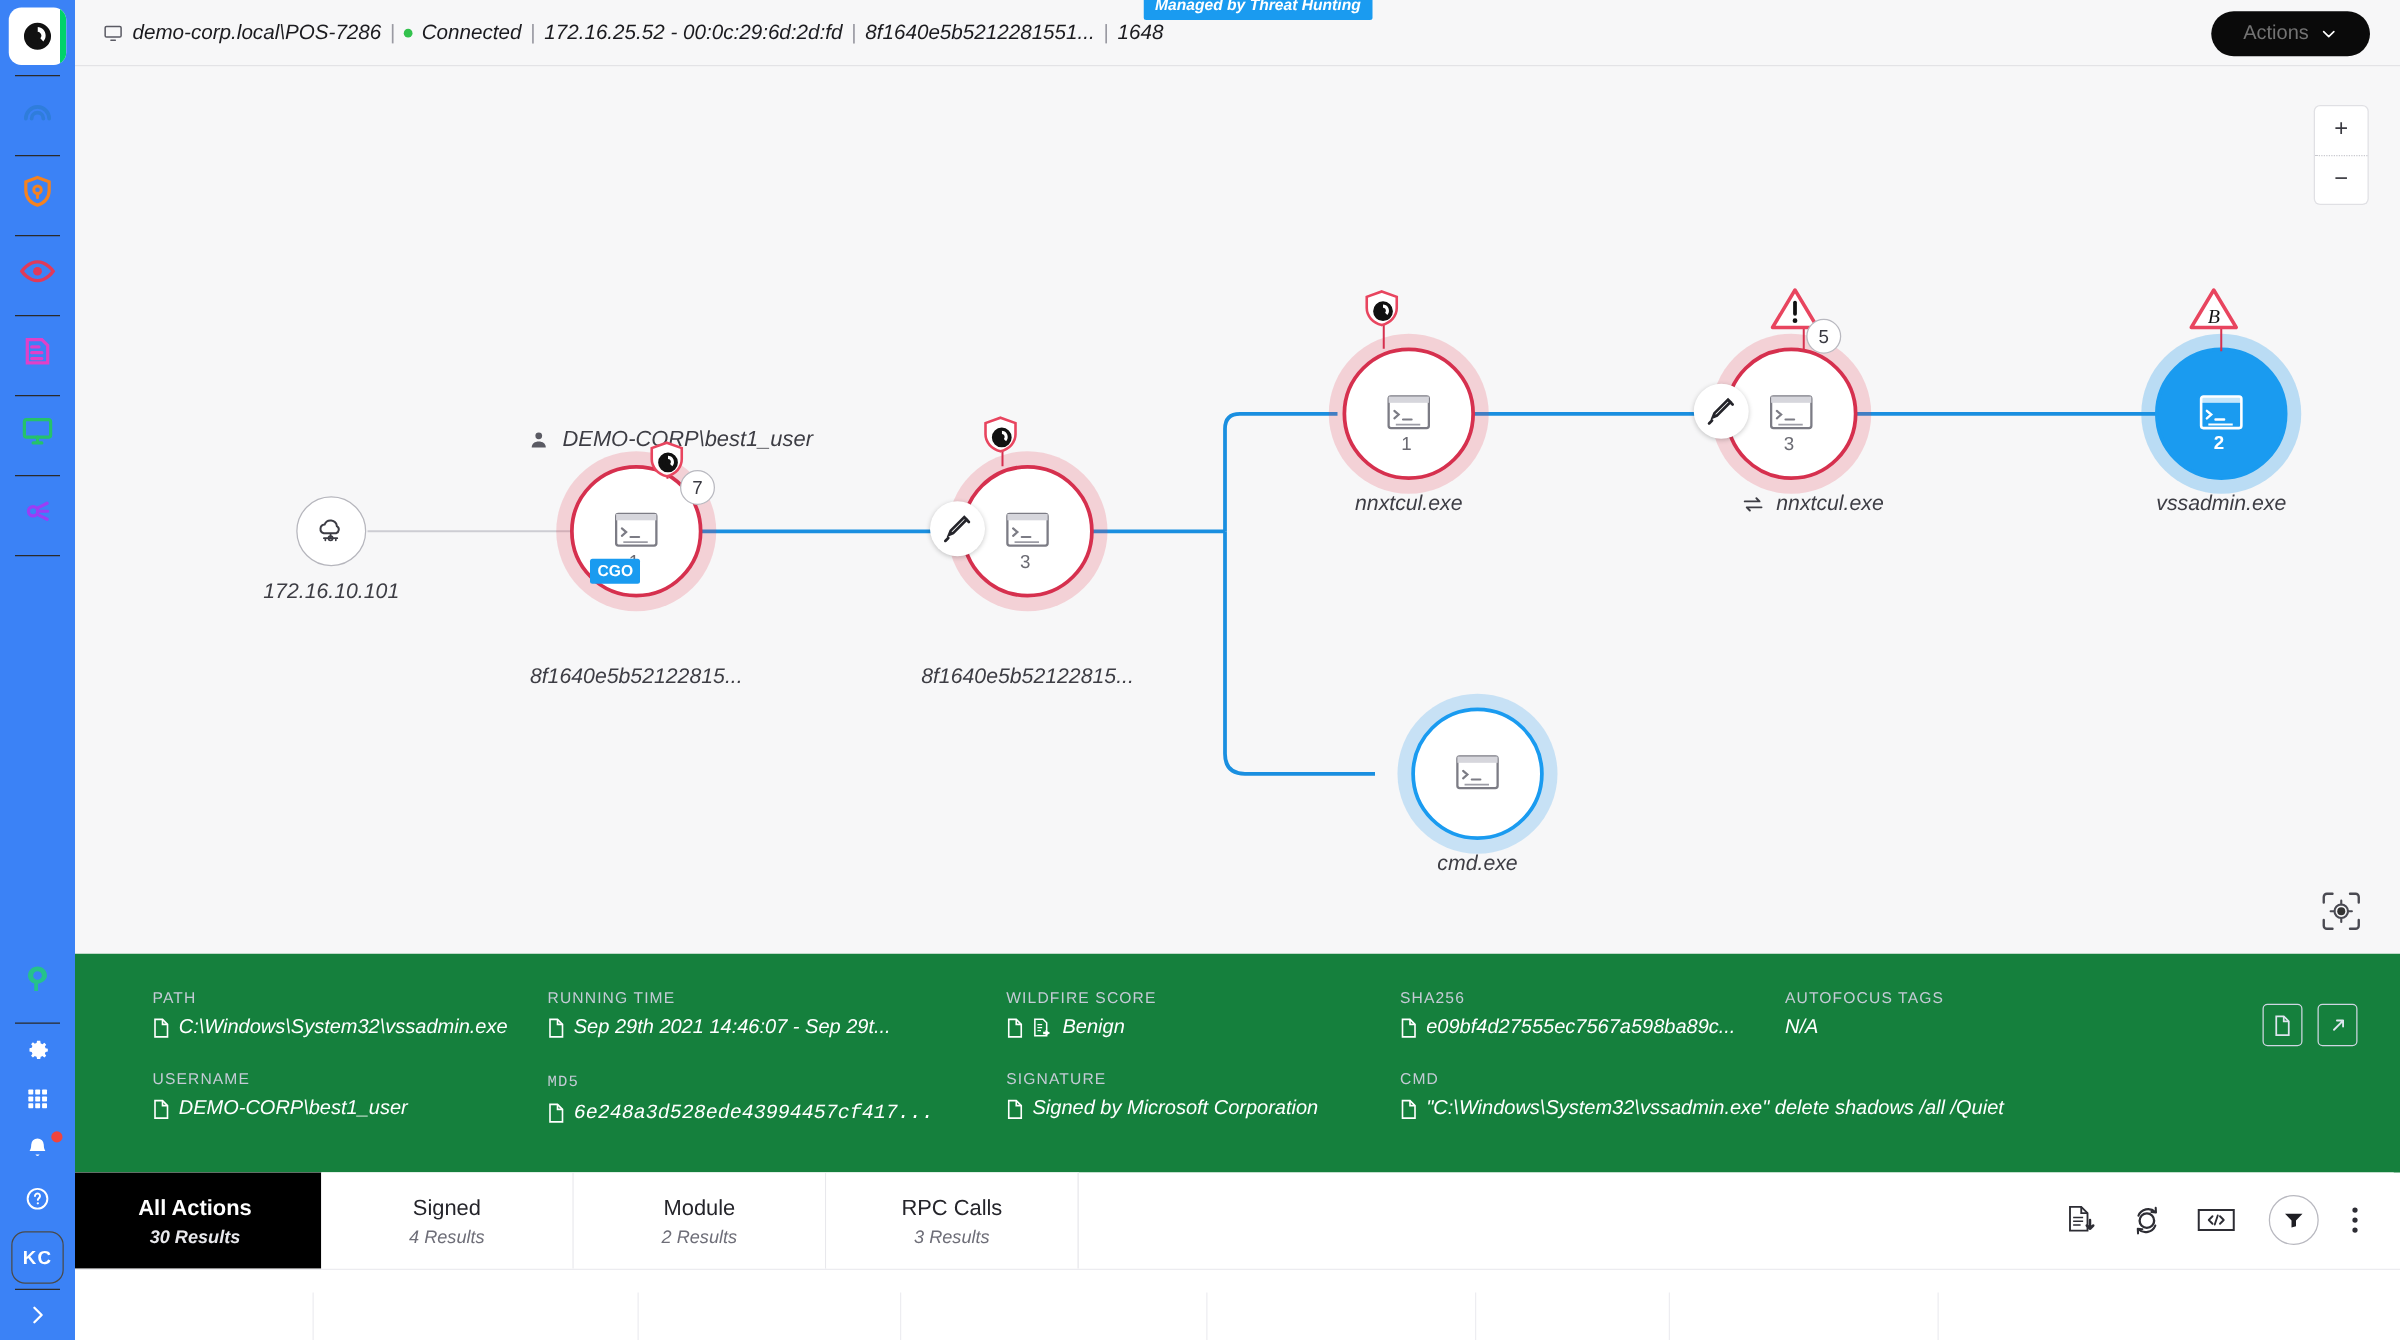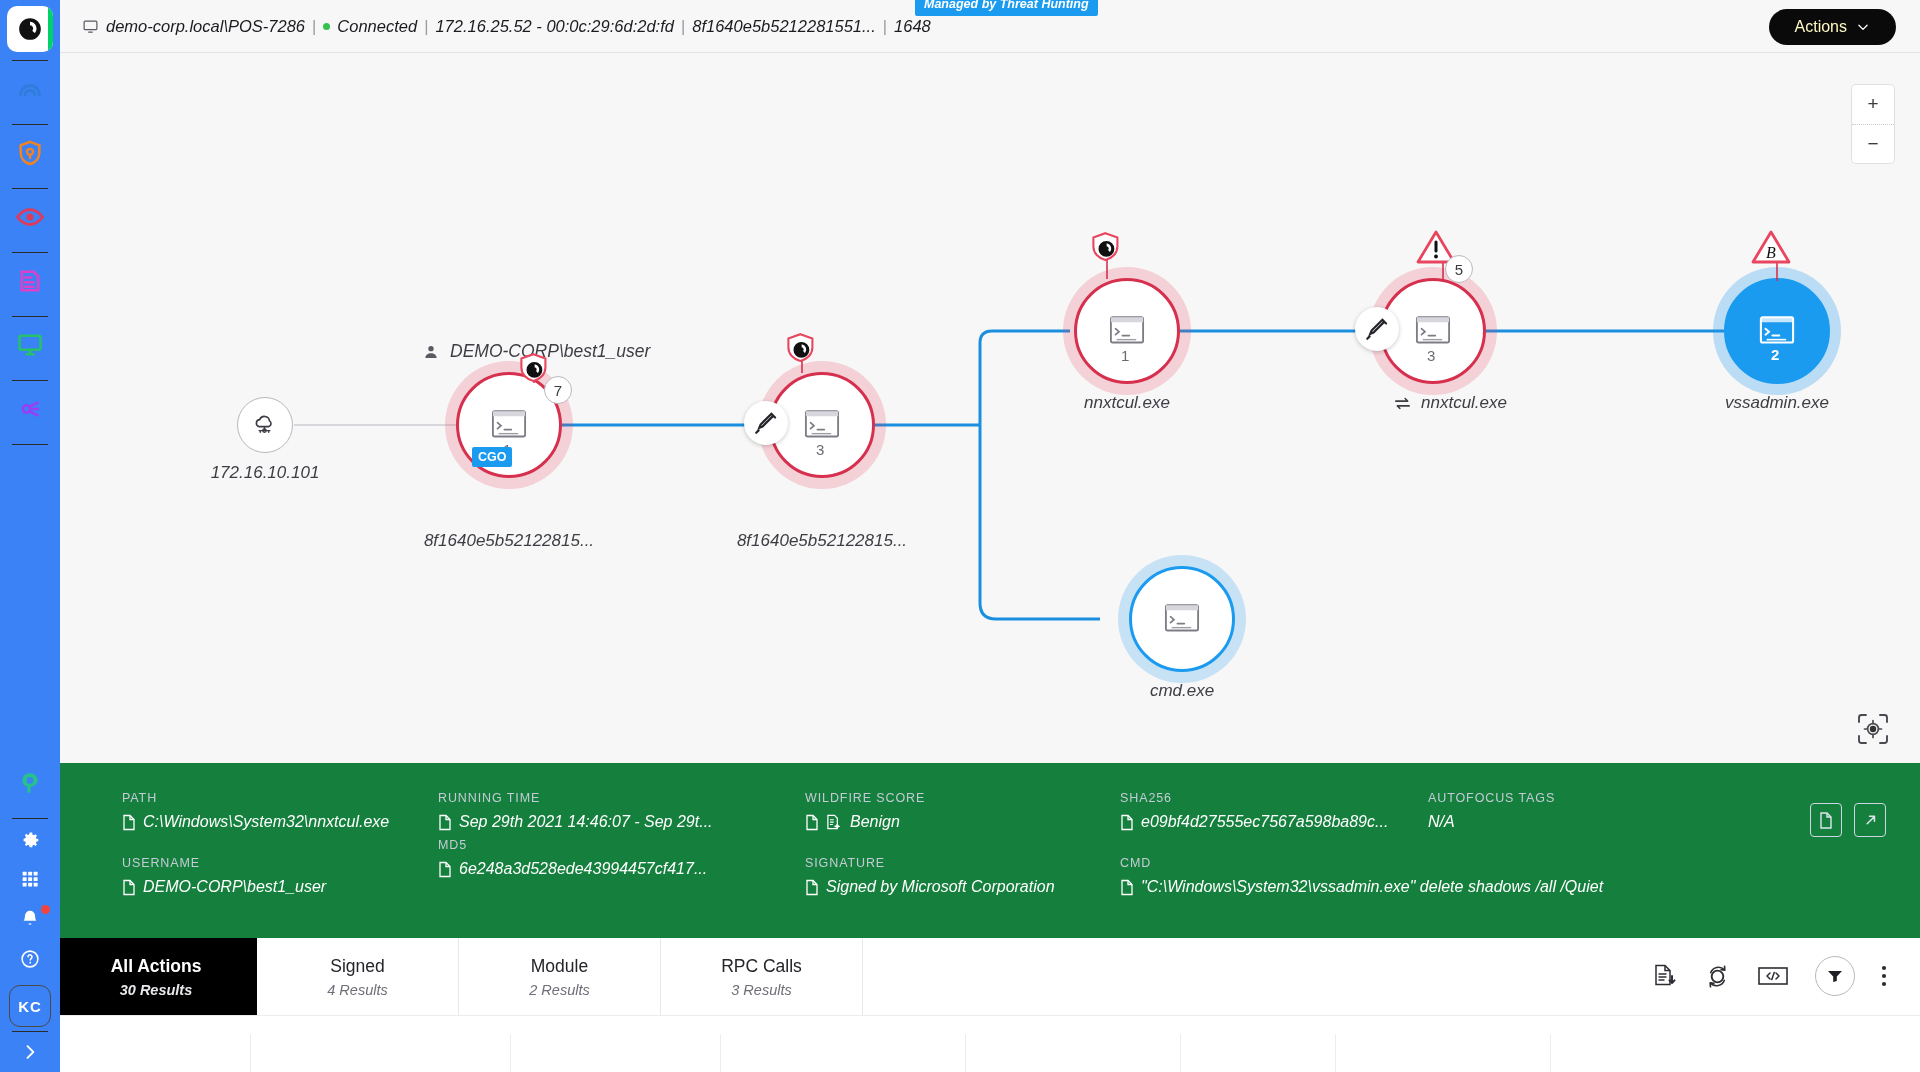--- a/index.html
+++ b/index.html
@@ -52,21 +52,21 @@
   }
   .crumb .sep{ color:#9a9aa2; font-style:normal; }
   .dot-green{ width:7px;height:7px;border-radius:50%;background:#33c24d;display:inline-block;}
   .managed-badge{
     position:absolute; left:855px; top:-9px;
     background:#1a9bf0; color:#fff; font-size:12.5px; font-weight:700; font-style:italic;
     padding:6px 9px 5px; border-radius:2px; white-space:nowrap;
   }
   .actions-btn{
     position:absolute; right:24px; top:9px;
-    background:#0a0a0a; color:#fef9c3; border-radius:22px;
+    background:#0a0a0a; color:#737373; border-radius:22px;
     height:36px; padding:0 26px; display:flex; align-items:center; gap:9px;
     font-size:16px; cursor:pointer;
   }
 
   
   .canvas{
     position:absolute; left:60px; top:53px; width:1860px; height:710px;
     background:#f7f7f8; overflow:hidden;
   }
   .zoom-ctl{
@@ -520,21 +520,21 @@
 <div class="details">
   <div class="dgrid">
 
     <div class="dfield" style="left:62px; top:10px;">
       <div class="dlabel">PATH</div>
       <div class="dvalue">
         <svg width="14" height="17" viewBox="0 0 14 17">
             <path d="M2 1.5h6l4 4v10H2z" fill="none" stroke="#fff" stroke-width="1.3"></path>
             <path d="M8 1.5v4h4" fill="none" stroke="#fff" stroke-width="1.3"></path>
           </svg>
-        <span>C:\Windows\System32\nnxtcul.exe</span>
+        <span>C:\Windows\System32\vssadmin.exe</span>
       </div>
     </div>
     <div class="dfield" style="left:378px; top:10px;">
       <div class="dlabel">RUNNING TIME</div>
       <div class="dvalue">
         <svg width="14" height="17" viewBox="0 0 14 17">
             <path d="M2 1.5h6l4 4v10H2z" fill="none" stroke="#fff" stroke-width="1.3"></path>
             <path d="M8 1.5v4h4" fill="none" stroke="#fff" stroke-width="1.3"></path>
           </svg>
         <span>Sep 29th 2021 14:46:07 - Sep 29t...</span>
@@ -575,21 +575,21 @@
     <div class="dfield" style="left:62px; top:75px;">
       <div class="dlabel">USERNAME</div>
       <div class="dvalue">
         <svg width="14" height="17" viewBox="0 0 14 17">
             <path d="M2 1.5h6l4 4v10H2z" fill="none" stroke="#fff" stroke-width="1.3"></path>
             <path d="M8 1.5v4h4" fill="none" stroke="#fff" stroke-width="1.3"></path>
           </svg>
         <span>DEMO-CORP\best1_user</span>
       </div>
     </div>
-    <div class="dfield" style="left:378px; top:57px;">
+    <div class="dfield" style="left:378px; top:78px;font-family:Liberation Mono, monospace;">
       <div class="dlabel">MD5</div>
       <div class="dvalue">
         <svg width="14" height="17" viewBox="0 0 14 17">
             <path d="M2 1.5h6l4 4v10H2z" fill="none" stroke="#fff" stroke-width="1.3"></path>
             <path d="M8 1.5v4h4" fill="none" stroke="#fff" stroke-width="1.3"></path>
           </svg>
         <span>6e248a3d528ede43994457cf417...</span>
       </div>
     </div>
     <div class="dfield" style="left:745px; top:75px;">

